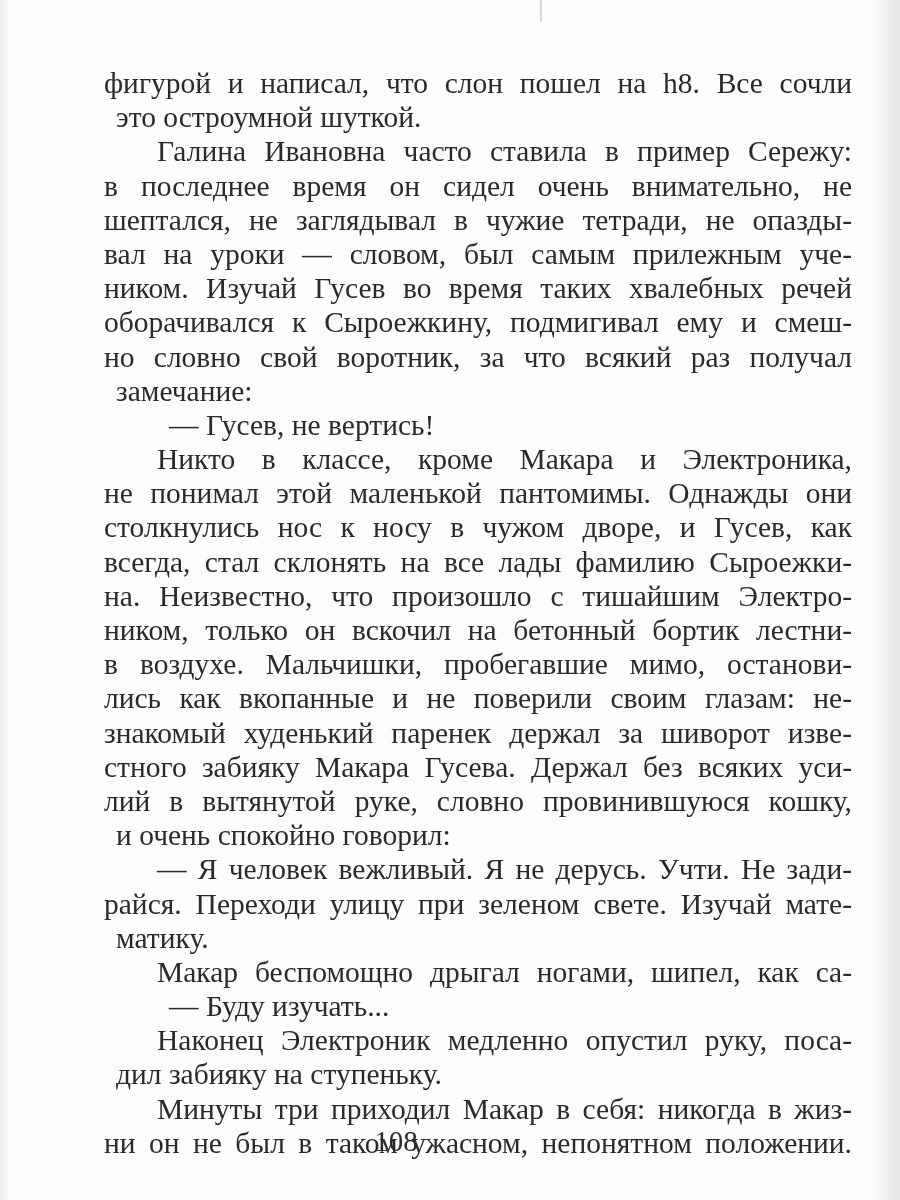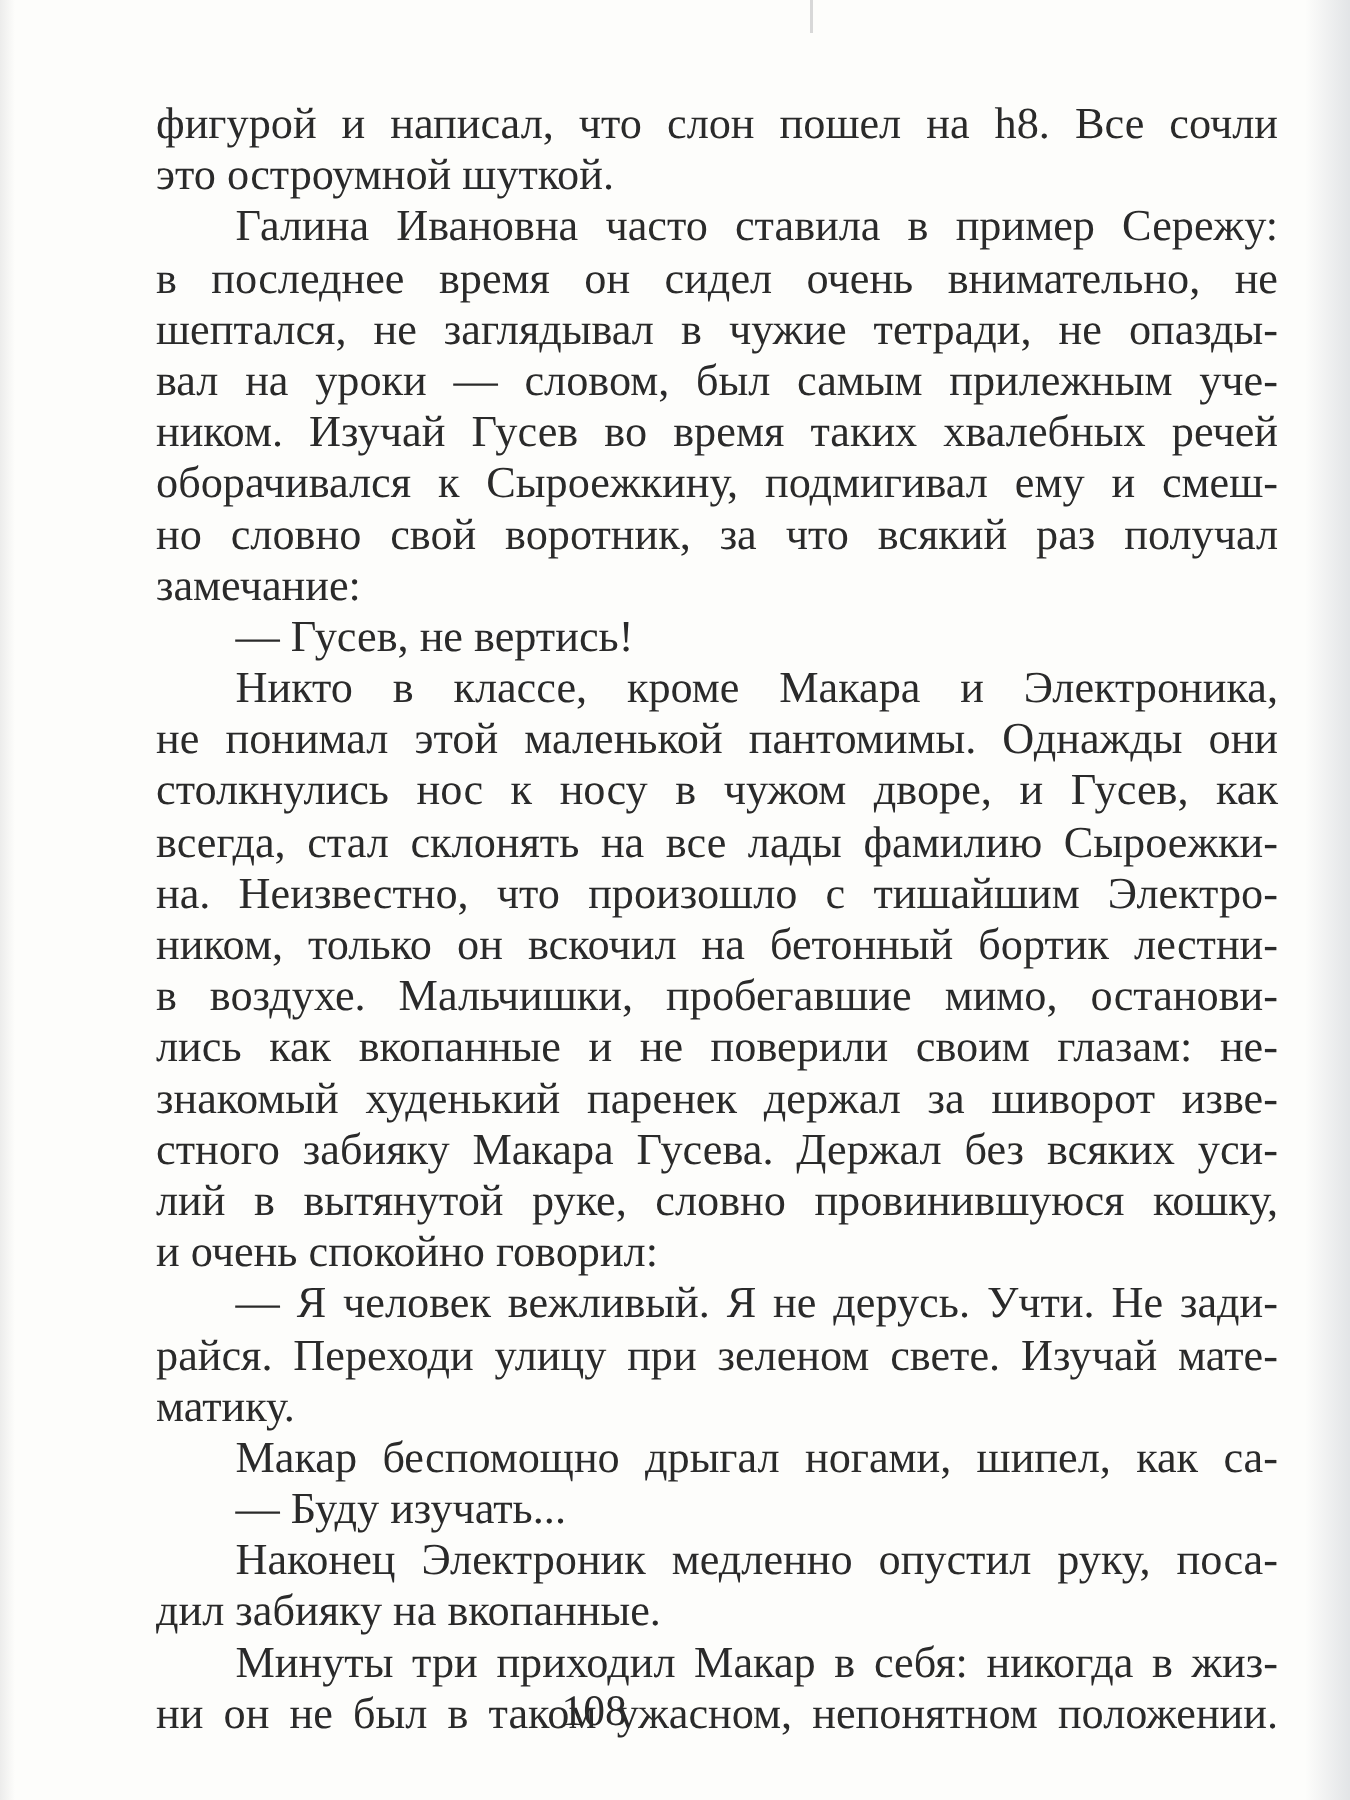--- a/index.html
+++ b/index.html
@@ -24,21 +24,21 @@
   }
   .text-block {
     position: absolute; left: 104px; top: 66px; width: 748px;
     font-size: 29.5px; line-height: 34.2px;
   }
   .line {
     display: block; white-space: nowrap;
     text-align: justify; text-align-last: justify;
     height: 34.2px;
   }
-  .line.last { text-align-last: left; }
+  .line.last { text-align-last: left; margin-left: 12px; }
   .line.indent { padding-left: 53px; }
   .page-number {
     position: absolute; left: 0; width: 792px; top: 1125px;
     text-align: center; font-size: 29px;
   }
 </style>
 </head>
 <body>
 
 <div class="page-shadow-left"></div>
@@ -68,19 +68,19 @@
   <span class="line">знакомый худенький паренек держал за шиворот изве-</span>
   <span class="line">стного забияку Макара Гусева. Держал без всяких уси-</span>
   <span class="line">лий в вытянутой руке, словно провинившуюся кошку,</span>
   <span class="line last">и очень спокойно говорил:</span>
   <span class="line indent">— Я человек вежливый. Я не дерусь. Учти. Не зади-</span>
   <span class="line">райся. Переходи улицу при зеленом свете. Изучай мате-</span>
   <span class="line last">матику.</span>
   <span class="line indent">Макар беспомощно дрыгал ногами, шипел, как са-</span>
   <span class="line indent last">— Буду изучать...</span>
   <span class="line indent">Наконец Электроник медленно опустил руку, поса-</span>
-  <span class="line last">дил забияку на вкопанные.</span>
+  <span class="line last">дил забияку на ступеньку.</span>
   <span class="line indent">Минуты три приходил Макар в себя: никогда в жиз-</span>
   <span class="line">ни он не был в таком ужасном, непонятном положении.</span>
 
 </div>
 
 <div class="page-number">108</div>
 
 </body></html>

